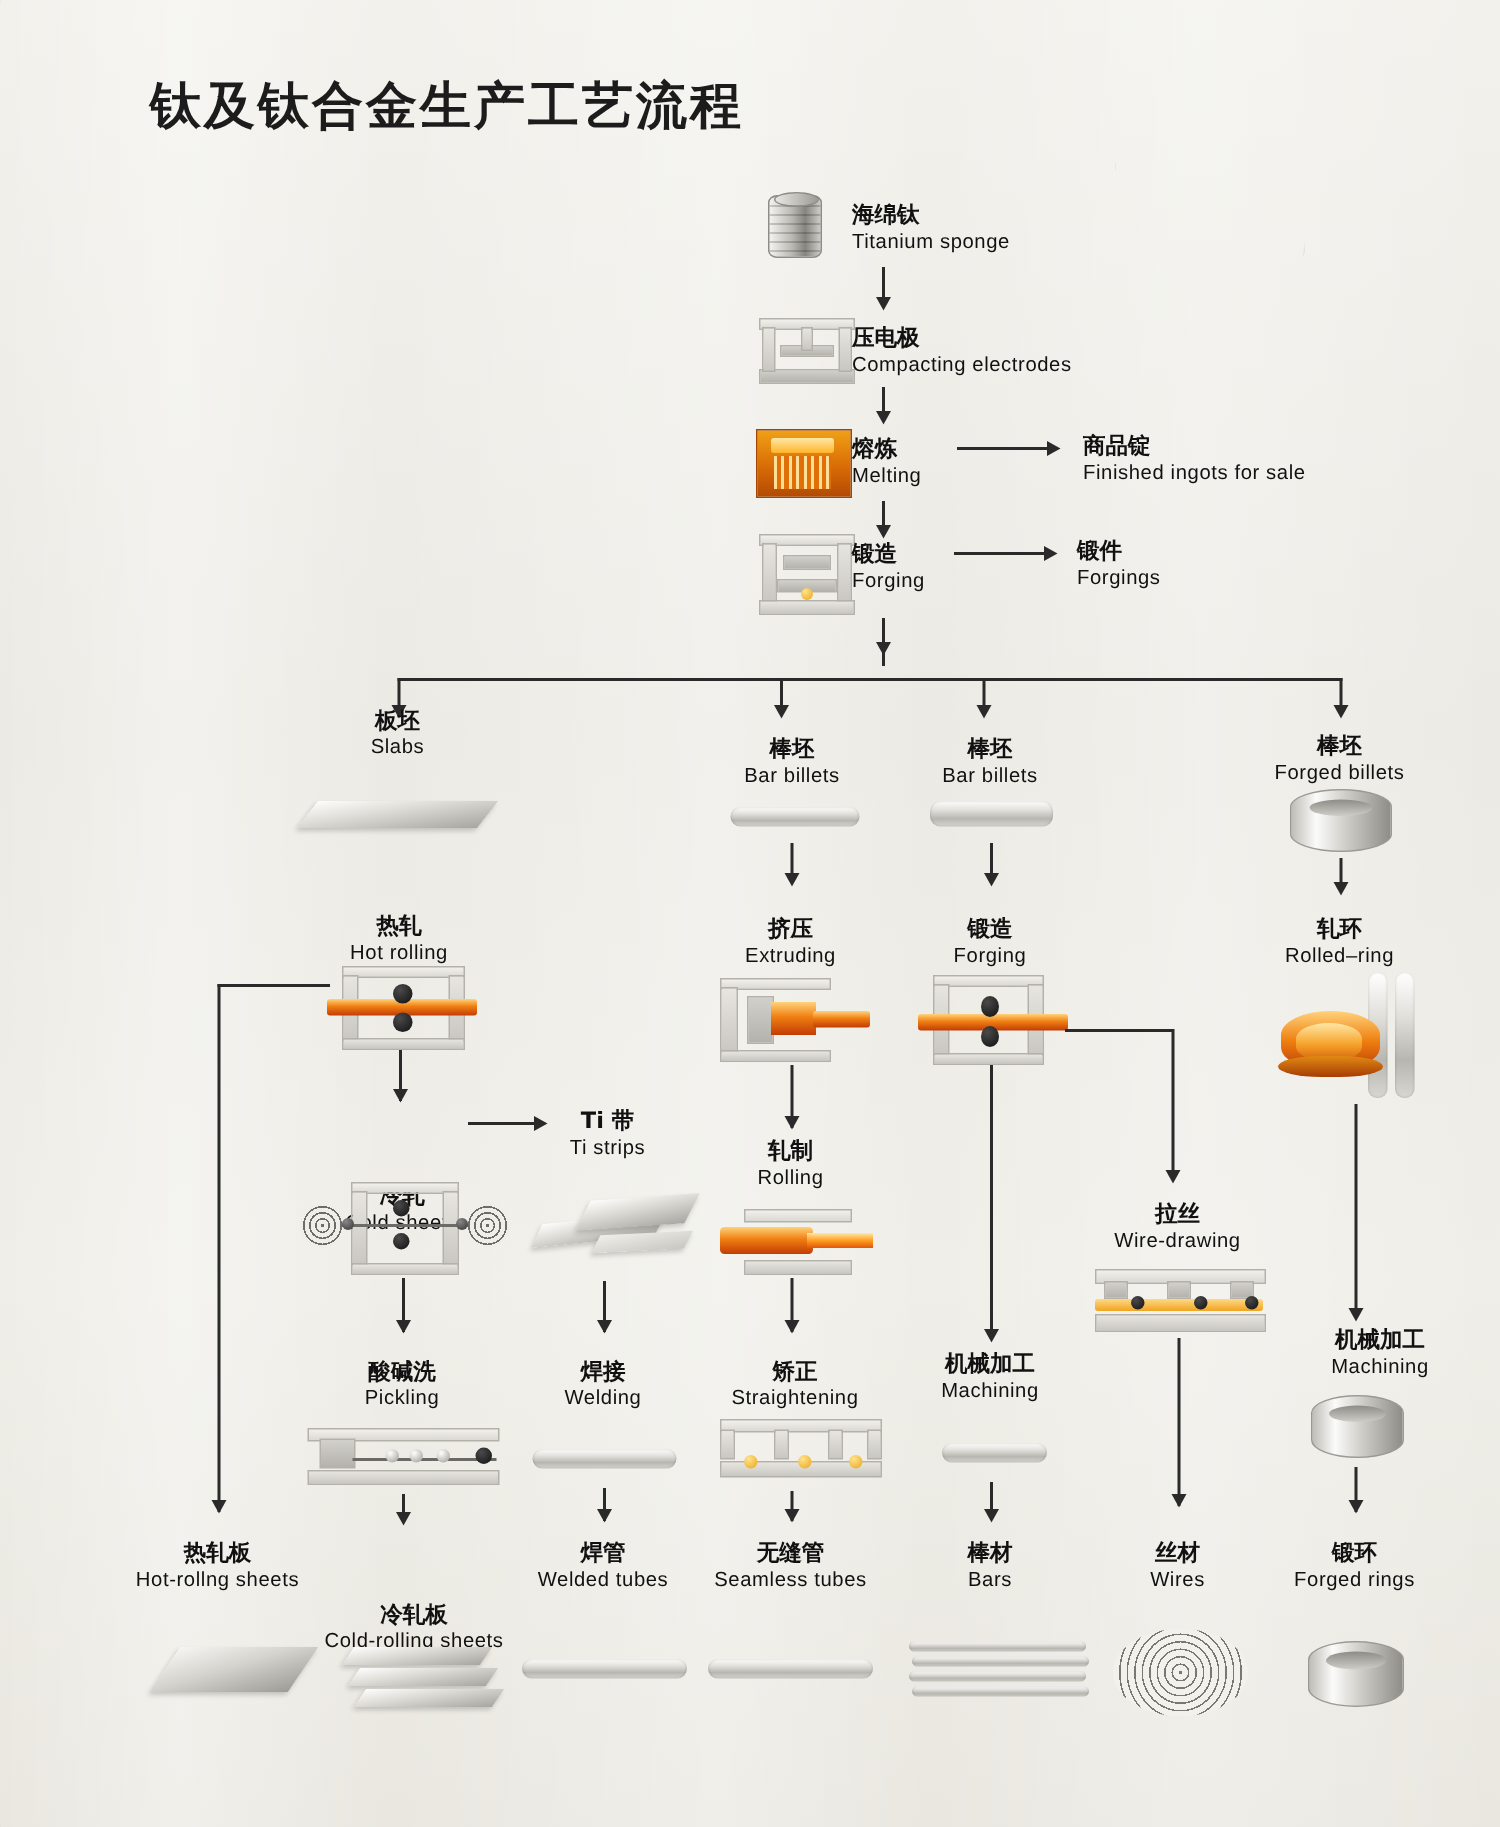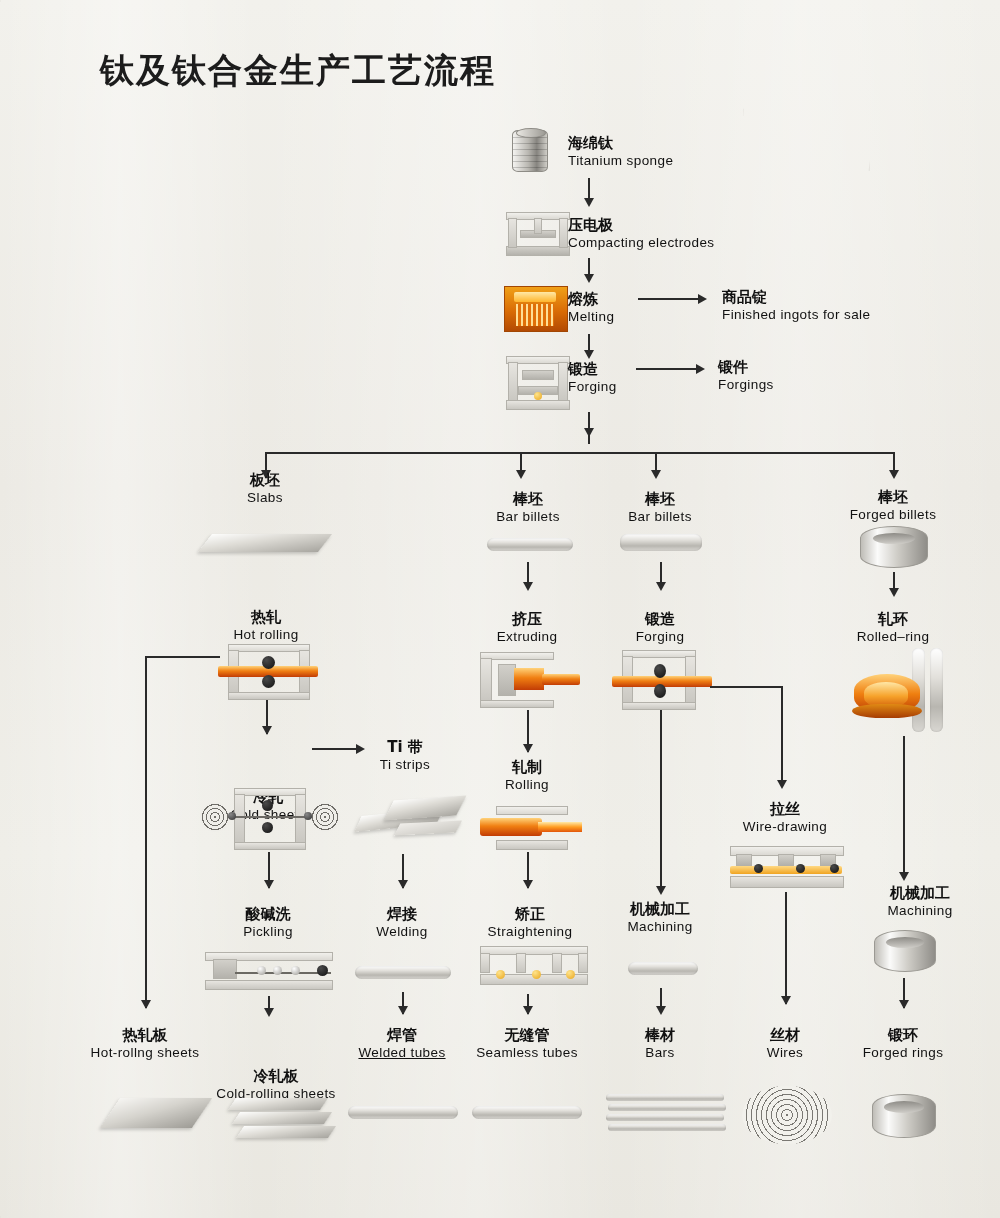--- a/index.html
+++ b/index.html
@@ -447,21 +447,21 @@
   <span class="en" style="white-space:pre-line;">Cold-rolling sheets</span>
 </div>
 <div class="art" style="left:232px;top:1092px;width:110px;height:58px;">
   <div class="slab" style="left:0;top:6px;width:92px;height:12px;transform:skewX(-34deg);"></div>
   <div class="slab" style="left:4px;top:20px;width:92px;height:12px;transform:skewX(-34deg);"></div>
   <div class="slab" style="left:8px;top:34px;width:92px;height:12px;transform:skewX(-34deg);"></div>
 </div>
 
 <div class="lbl ctr" style="left:402px;top:1026px;">
   <span class="cn">焊管</span>
-  <span class="en" style="white-space:pre-line;text-decoration:underline;">Welded tubes</span>
+  <span class="en" style="white-space:pre-line;">Welded tubes</span>
 </div>
 <div class="art" style="left:348px;top:1100px;width:112px;height:34px;">
   <div class="tube" style="left:0;top:6px;width:110px;height:13px;"></div>
 </div>
 
 <div class="lbl ctr" style="left:527px;top:1026px;">
   <span class="cn">无缝管</span>
   <span class="en" style="white-space:pre-line;">Seamless tubes</span>
 </div>
 <div class="art" style="left:472px;top:1100px;width:112px;height:34px;">

